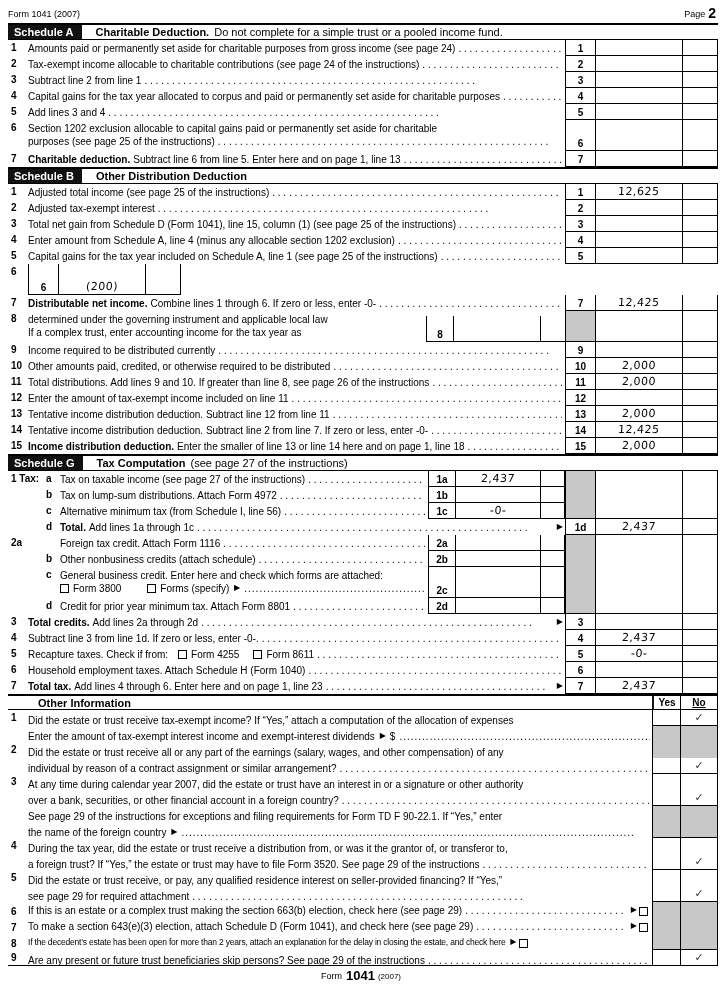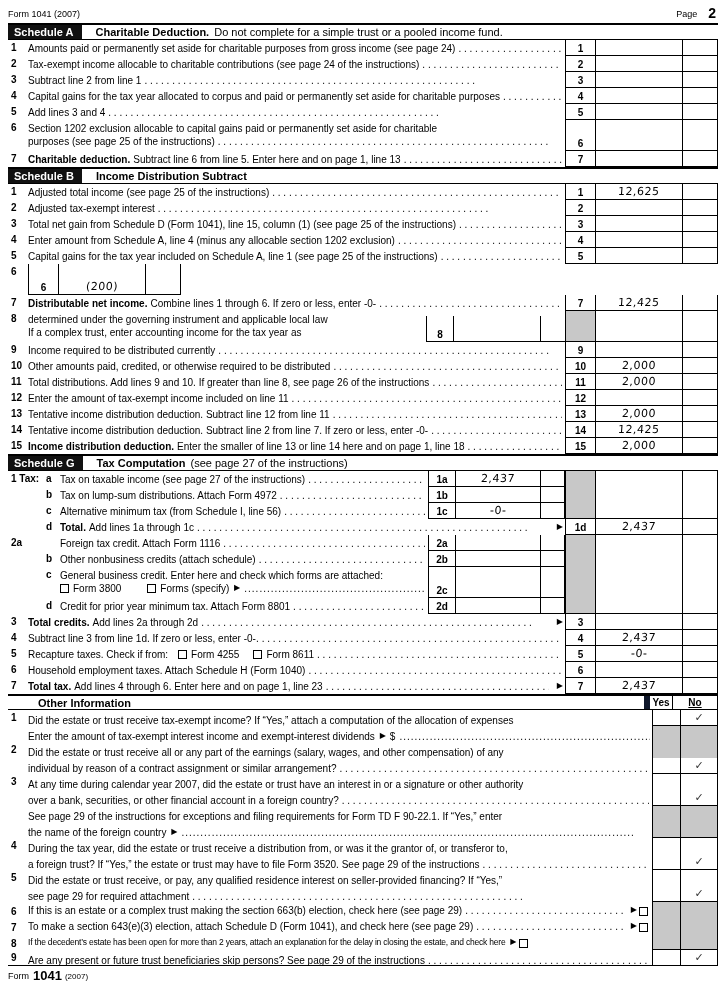--- a/index.html
+++ b/index.html
@@ -3,21 +3,21 @@
 <meta charset="utf-8">
 <style>
   * { box-sizing: border-box; margin: 0; padding: 0; }
   html,body { background: #fff; }
   body { width: 720px; height: 986px; font-family: "Liberation Sans", sans-serif; color: #000; }
   .page { width: 720px; height: 986px; padding: 5px 2px 0 8px; overflow: hidden; border-radius: 20px; }
 
   
   .topline { display:flex; justify-content:space-between; align-items:flex-end; padding: 2px 2px 4px 0; }
   .form-id { font-size: 9px; }
-  .pagewrap { font-size: 9px; display:flex; align-items:flex-end;gap:8px; }
+  .pagewrap { font-size: 9px; display:flex; align-items:flex-end; }
   .page-num { font-size: 14px; font-weight: bold; margin-left: 3px; line-height: 12px; }
 
   
   .secbar { display:flex; align-items:stretch; border-top: 2px solid #000; border-bottom: 1px solid #000; height: 17px; }
   .tag { background:#111; color:#fff; font-weight:bold; font-size:11px; padding: 0 8px 0 6px; display:flex; align-items:center; }
   .sectitle { font-weight:bold; font-size:11px; margin-left:14px; align-self:center; }
   .secsub { font-size:11px; margin-left:5px; align-self:center; }
 
   
   .frow { display:flex; align-items:stretch; }
@@ -61,35 +61,35 @@
   .w8 { flex:0 0 398px; width:398px; }
   .l8box { display:flex; align-items:stretch; height:26px; align-self:flex-end; flex:0 0 139px; }
   .l8num { width:28px; border-left:1px solid #000; border-right:1px solid #000; border-bottom:1px solid #000; font-weight:bold; font-size:10px; display:flex; align-items:flex-end; justify-content:center; padding-bottom:1px; }
   .l8amt { width:86px; border-bottom:1px solid #000; }
   .l8cents { width:25px; border-left:1px solid #000; border-bottom:1px solid #000; }
 
   
   .oibar { display:flex; align-items:stretch; border-top:2px solid #000; border-bottom:1px solid #000; height:16px; }
   .oititle { font-weight:bold; font-size:11px; padding-left:30px; flex:1; align-self:center; }
   .ynh { font-weight:bold; font-size:10px; display:flex; align-items:center; justify-content:center; }
-  .yesw { width:28px; border-left:6px solid #0f172a; }
-  .now { width:46px; border-left:1px solid #000; border-right:1px solid #000;text-decoration:underline; }
+  .yesw { width:28px; border-left:2px solid #0f172a; }
+  .now { width:38px; border-left:1px solid #000; border-right:1px solid #000;text-decoration:underline; }
   .oirow { display:flex; align-items:stretch; }
   .oileft { flex:1; min-width:0; display:flex; }
   .oides { flex:1; min-width:0; font-size:10px; padding-top:2px; }
   .oiline { display:flex; align-items:center; height:16px; }
   .ycell,.ncell { display:flex; align-items:flex-end; justify-content:center; padding-bottom:1px; font-size:11px; color:#333; border-bottom:1px solid #000; }
   .ycell { width:28px; border-left:1px solid #000; }
   .ncell { width:38px; border-left:1px solid #000; border-right:1px solid #000; }
   .halfshade { background: linear-gradient(to bottom, #c8c8c8 0, #c8c8c8 32px, #fff 32px); }
   .small { font-size:8.5px; letter-spacing:-0.2px; }
   .dollar { margin:0 2px; }
 
   
-  .footer { display:flex; justify-content:flex-start; align-items:flex-end; padding:4px 4px 0 0; }
+  .footer { display:flex; justify-content:center; align-items:flex-end; padding:4px 4px 0 0; }
   .f-form { font-size:9px; margin-right:4px; }
   .f-num { font-size:13px; font-weight:bold; margin-right:3px; line-height:11px; }
   .f-year { font-size:8px; }
 </style>
 </head>
 <body>
 
 <div class="page">
 
   <div class="topline">
@@ -203,21 +203,21 @@
         <div class="bnum">7</div>
         <div class="bamt">
           <span class="val"></span>
         </div>
         <div class="bcents"></div>
       </div>
   </div>
 
   <div class="secbar">
     <span class="tag">Schedule B</span>
-    <span class="sectitle">Income Distribution Subtract</span>
+    <span class="sectitle">Other Distribution Deduction</span>
   </div>
 
   <div class="frow h1">
     <span class="lnum">1</span>
     <div class="desc">
         <span class="txt">Adjusted total income (see page 25 of the instructions)</span>
         <span class="dots"></span>
       </div>
     <div class="rcells">
         <div class="bnum">1</div>

